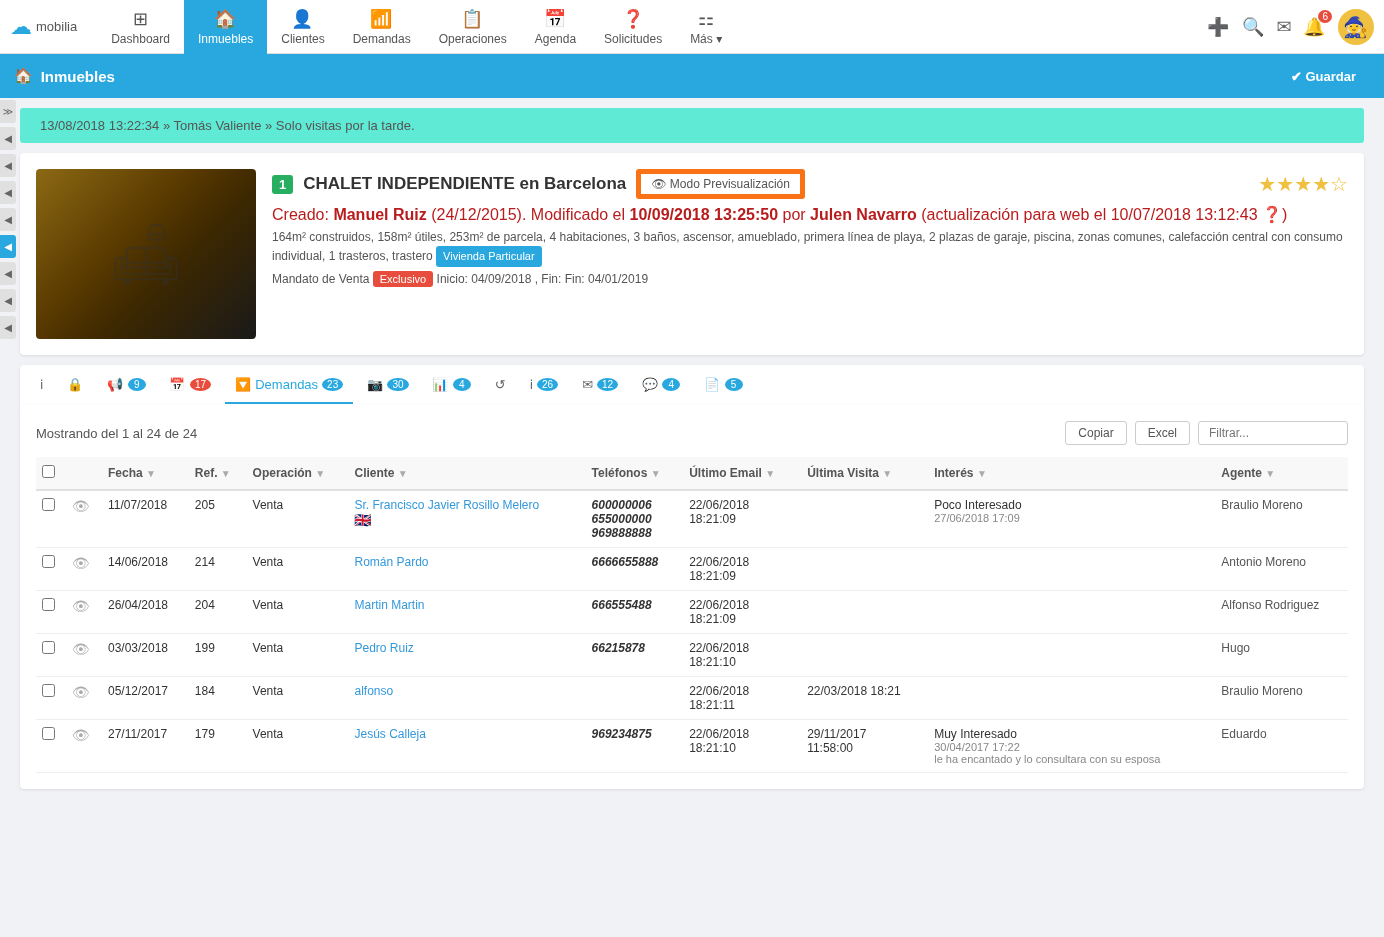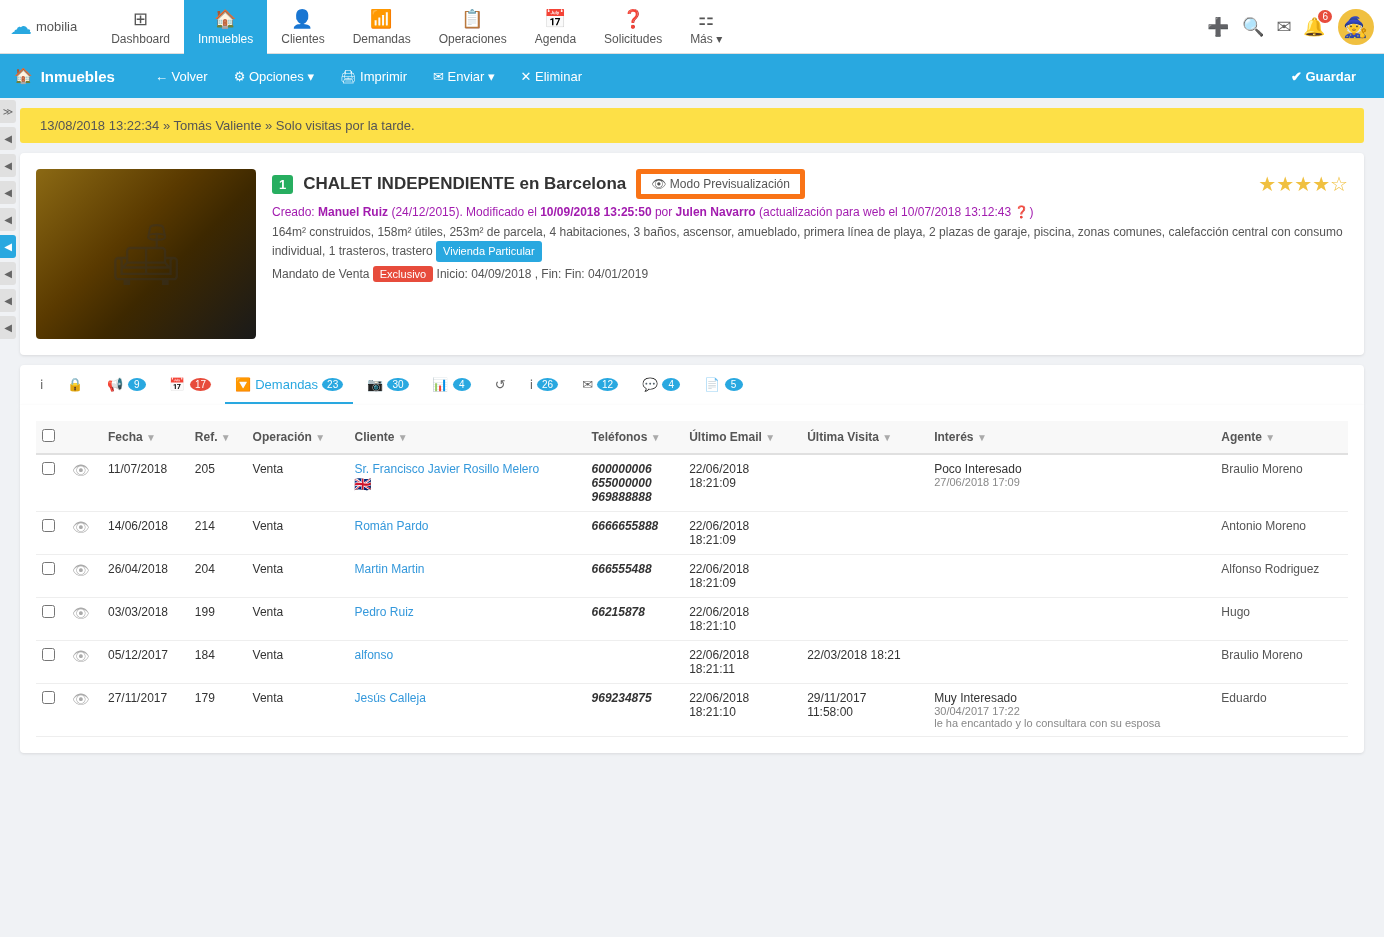--- a/index.html
+++ b/index.html
@@ -127,21 +127,21 @@
       font-size: 13px;
       font-weight: bold;
       display: flex;
       align-items: center;
       gap: 5px;
       text-align: center;
     }
 
     
     .alert-banner {
-      background: #fde047;
+      background: #5eead4;
       padding: 10px 20px;
       font-size: 13px;
       color: #555;
       margin: 10px 20px 0 20px;
       border-radius: 3px;
     }
 
     
     .property-card {
       background: #fff;
@@ -199,22 +199,22 @@
       cursor: pointer;
       color: #555;
     }
     .stars { margin-left: auto; color: #f0c040; font-size: 20px; }
     .property-price {
       font-size: 13px;
       margin-bottom: 4px;
     }
     .strike { text-decoration: line-through; color: #999; }
     .property-meta {
-      font-size: 12px;
-      color: #a21caf;
+      font-size: 16px;
+      color: #b91c1c;
       margin-bottom: 4px;
     }
     .property-desc {
       font-size: 12px;
       color: #555;
       margin-bottom: 4px;
       line-height: 1.5;
     }
     .badge-exclusivo {
       background: #e74c3c;
@@ -403,27 +403,20 @@
     </div>
     <div class="avatar">🧙</div>
   </div>
 </div>
 
 <div class="secondary-nav">
   <div class="secondary-nav-title">
     <span>🏠</span>
     <span>Inmuebles</span>
   </div>
-  <div class="secondary-nav-actions" id="sec-actions">
-  <button class="sec-btn">← Volver</button>
-      <button class="sec-btn">⚙ Opciones ▾</button>
-      <button class="sec-btn">🖨 Imprimir</button>
-      <button class="sec-btn">✉ Enviar ▾</button>
-      <button class="sec-btn">✕ Eliminar</button>
-    </div>
   <button class="sec-btn-save">✔ Guardar</button>
 </div>
 
 <div class="alert-banner">
   <span>13/08/2018 13:22:34 » Tomás Valiente » Solo visitas por la tarde.</span>
 </div>
 
 <div class="property-card">
   <div class="property-image"></div>
   <div class="property-details">
@@ -488,20 +481,26 @@
       <span>💬</span>
       <span class="tab-count">4</span>
     </div>
     <div class="tab-btn">
       <span>📄</span>
       <span class="tab-count">5</span>
     </div>
   </div>
 
 <div class="table-area">
+  <div class="table-controls">
+    <div class="table-controls-left">Mostrando del 1 al 24 de 24</div>
+    <button class="ctrl-btn">Copiar</button>
+    <button class="ctrl-btn">Excel</button>
+    <input class="filter-input" placeholder="Filtrar..." style="">
+  </div>
   <table>
     <thead id="table-head">
     <tr>
           <th><input type="checkbox" style=""></th>
           <th></th>
           <th>Fecha <span class="sort-icon">▼</span></th>
           <th>Ref. <span class="sort-icon">▼</span></th>
           <th>Operación <span class="sort-icon">▼</span></th>
           <th>Cliente <span class="sort-icon">▼</span></th>
           <th>Teléfonos <span class="sort-icon">▼</span></th>

